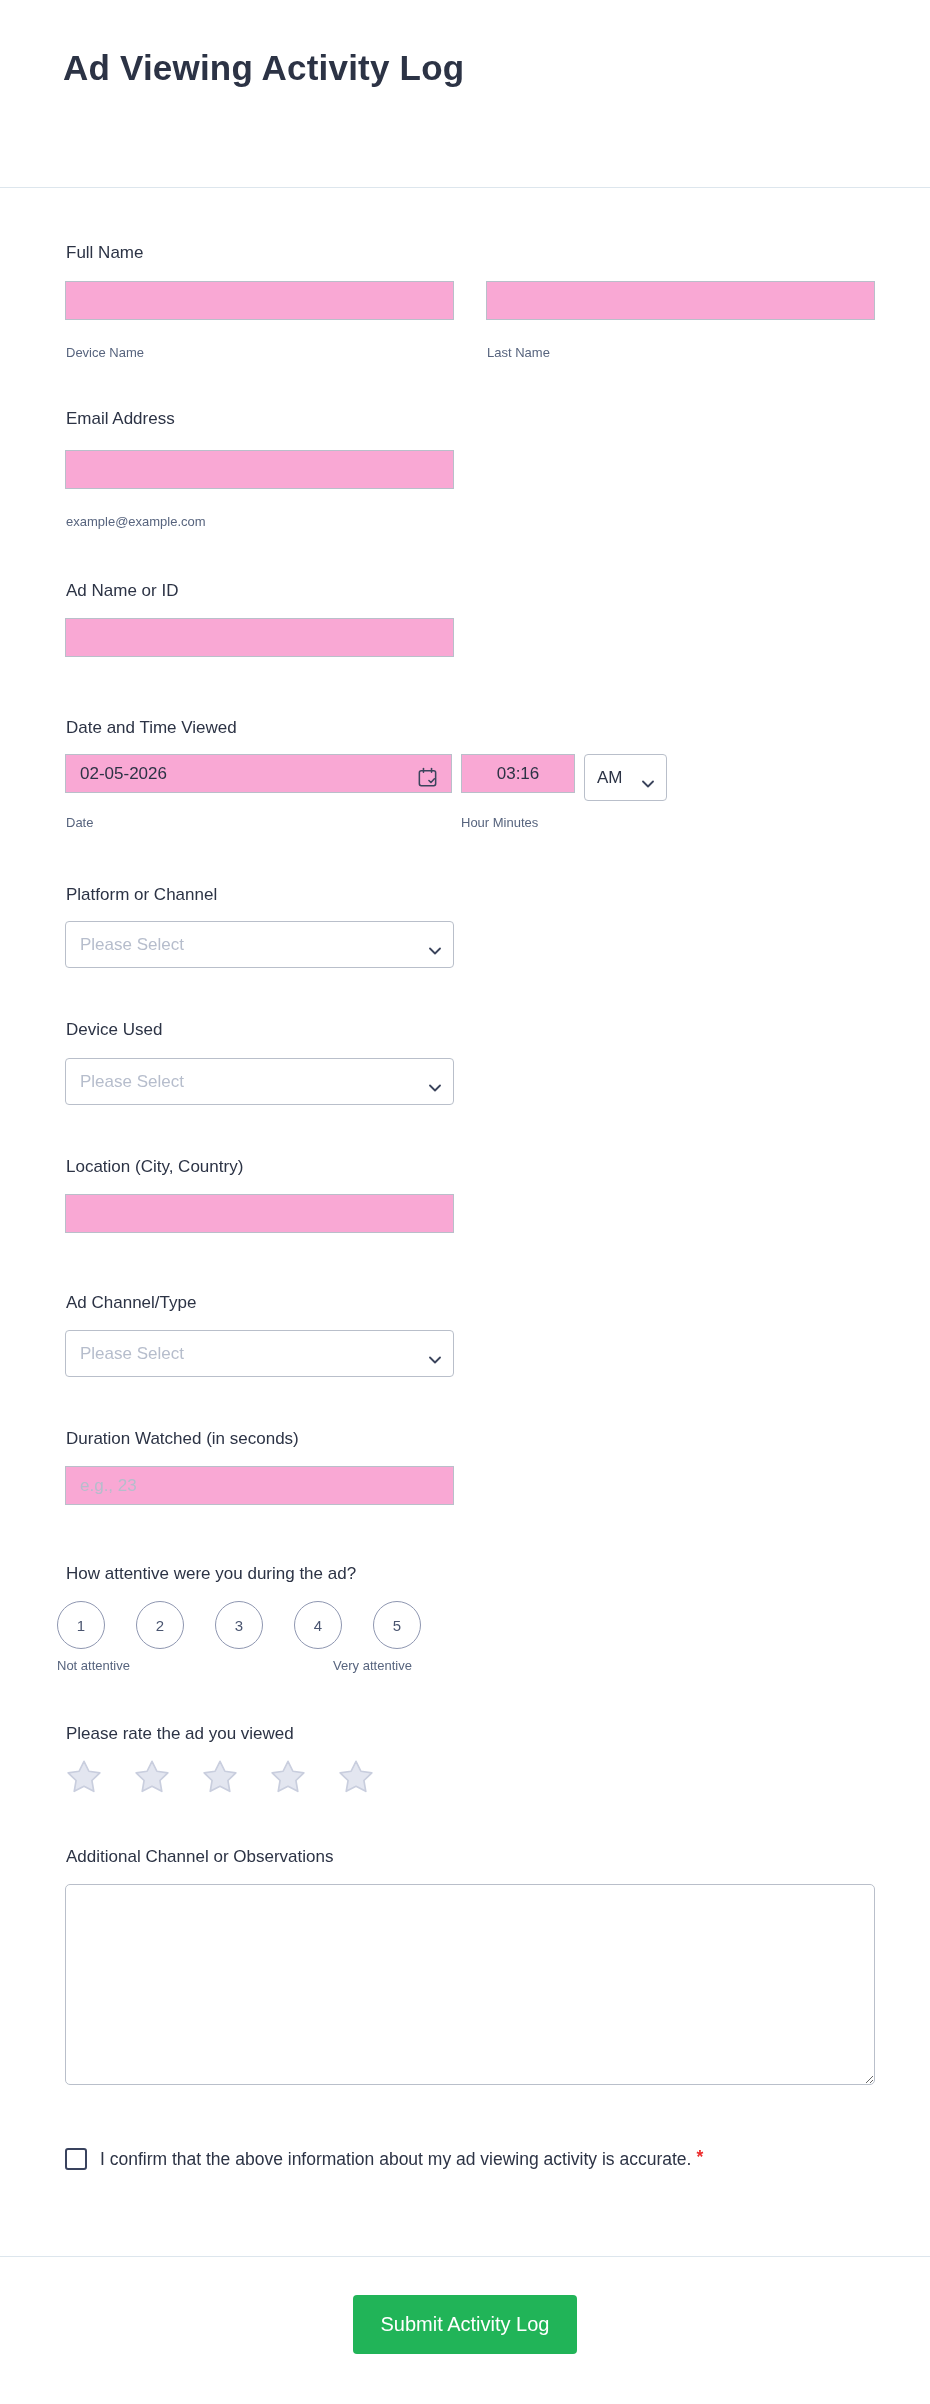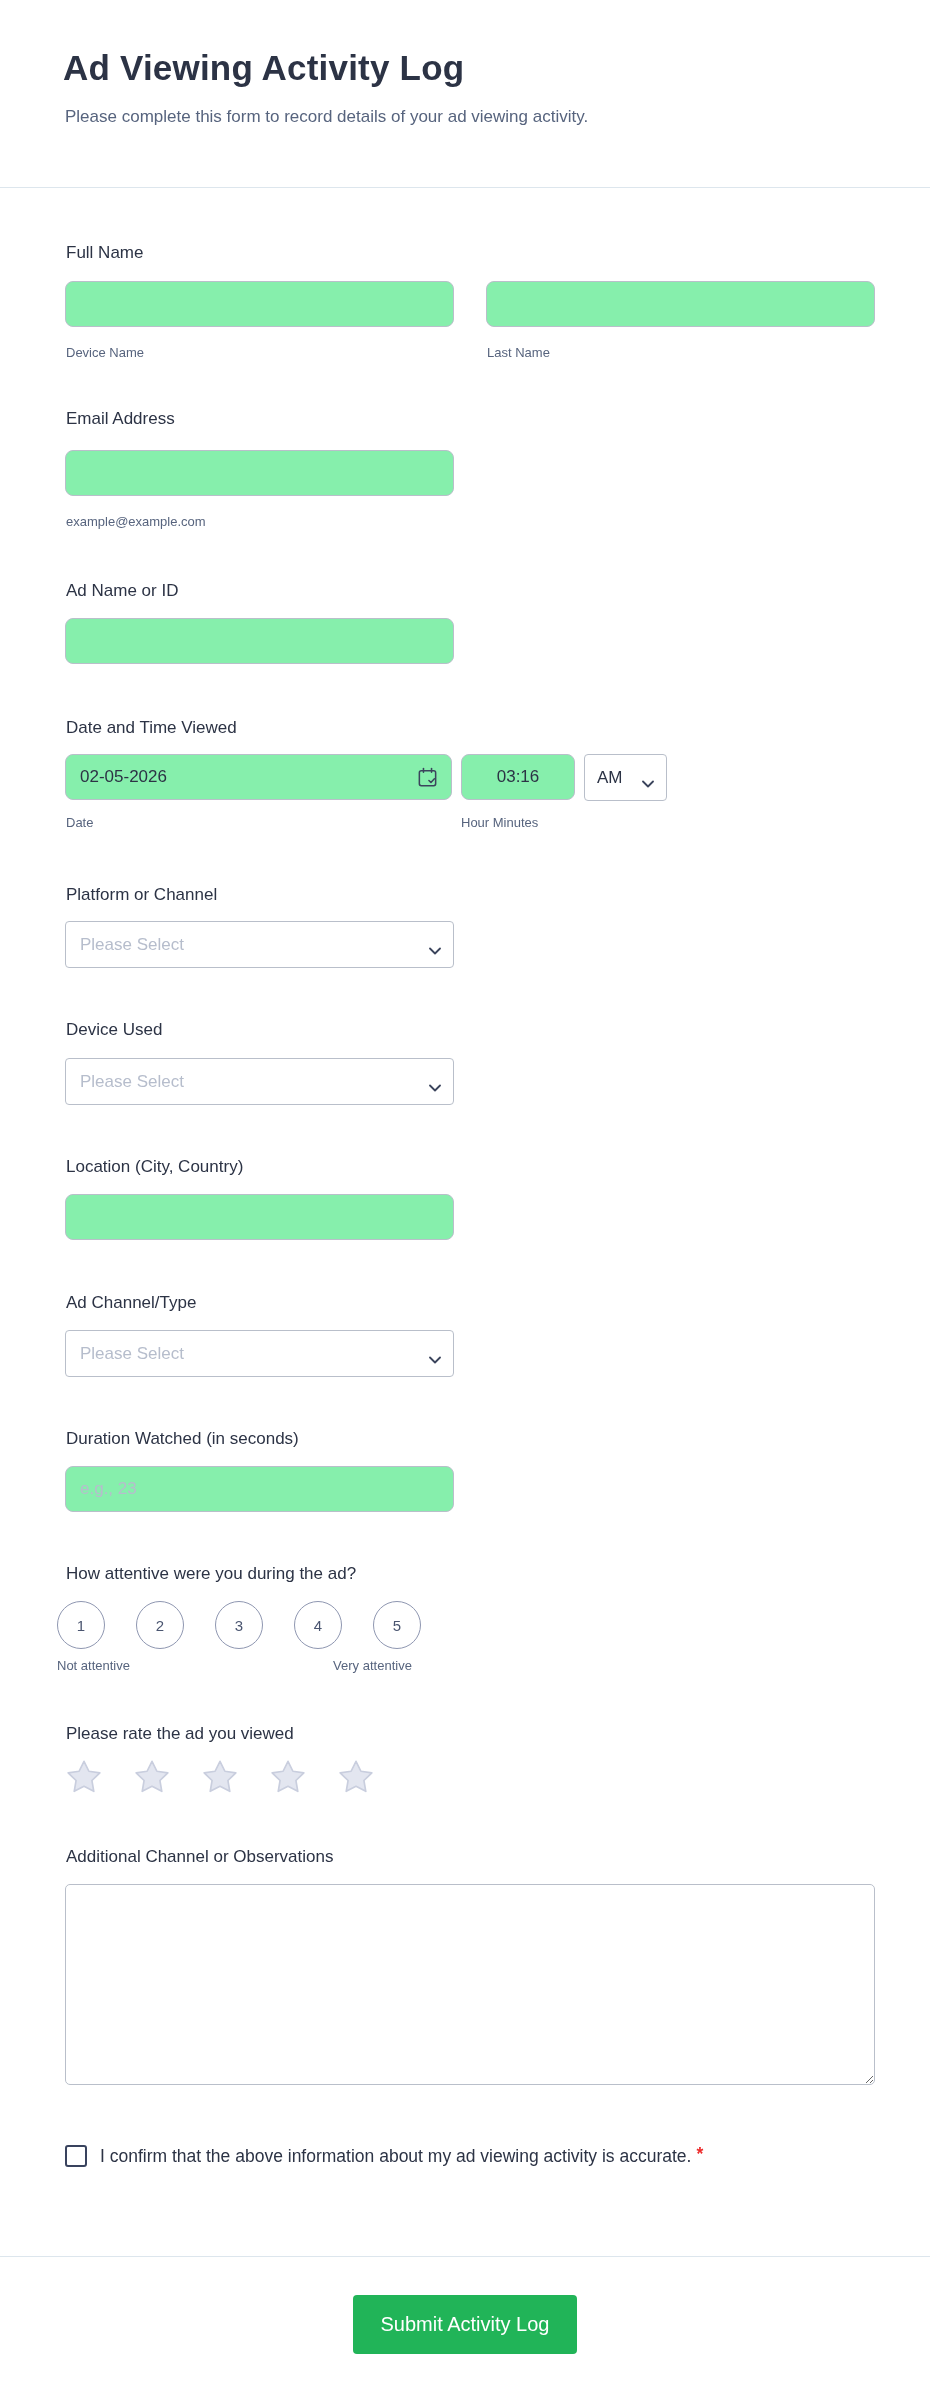--- a/index.html
+++ b/index.html
@@ -18,22 +18,22 @@
   body{font-family:"Liberation Sans","DejaVu Sans",sans-serif;color:var(--label-text);}
   .page{position:relative;width:930px;height:2404px;margin:0 auto;background:#fff;overflow:hidden;}
 
   .form-title{position:absolute;left:63px;top:48px;font-size:35px;font-weight:700;color:var(--label-text);letter-spacing:0.2px;}
   .form-subtitle{position:absolute;left:65px;top:107px;font-size:17px;color:var(--sublabel-text);}
   .hdivider{position:absolute;left:0;width:930px;height:1px;background:var(--divider);}
 
   .qlabel{position:absolute;left:66px;font-size:17px;font-weight:500;color:var(--label-text);}
   .sublabel{position:absolute;font-size:13px;color:var(--sublabel-text);}
 
-  .tinput{position:absolute;height:46px;border:1px solid var(--input-border);border-radius:8px;
-          font-family:inherit;font-size:17px;color:var(--label-text);padding:0 14px;background:#86efac;outline:none;}
+  .tinput{position:absolute;height:39px;border:1px solid var(--input-border);border-radius:0;
+          font-family:inherit;font-size:17px;color:var(--label-text);padding:0 14px;background:#f9a8d4;outline:none;}
   .tinput::placeholder{color:var(--placeholder);opacity:1;}
 
   .select-wrap{position:absolute;height:47px;}
   .select-wrap select{width:100%;height:100%;border:1px solid var(--input-border);border-radius:4px;
           font-family:inherit;font-size:17px;padding:0 36px 0 14px;background:#fff;outline:none;
           -webkit-appearance:none;appearance:none;}
   .select-wrap select.gray{color:var(--placeholder);}
   .select-wrap select.dark{color:var(--label-text);padding-right:30px;padding-left:12px;}
   .select-wrap .chev{position:absolute;right:13px;top:50%;margin-top:-4px;pointer-events:none;}
 
@@ -44,36 +44,35 @@
   .scale{position:absolute;left:57px;top:1601px;display:flex;gap:31px;}
   .scale-circle{width:48px;height:48px;border:1px solid #8f97b1;border-radius:50%;background:#fff;
           display:flex;align-items:center;justify-content:center;font-size:15px;color:#4a5570;cursor:pointer;}
 
   .stars{position:absolute;left:64px;top:1757px;display:flex;gap:28px;}
   .stars svg{display:block;cursor:pointer;}
 
   .comments-area{position:absolute;left:65px;top:1884px;width:810px;height:201px;border:1px solid var(--input-border);
           border-radius:5px;font-family:inherit;font-size:17px;color:var(--label-text);padding:12px 14px;outline:none;resize:both;}
 
-  .confirm-row{position:absolute;left:65px;top:2143px;width:640px;font-size:17.5px;line-height:26px;color:var(--label-text);}
+  .confirm-row{position:absolute;left:65px;top:2143px;width:640px;font-size:17.5px;line-height:32px;color:var(--label-text);}
   .cbox{display:inline-block;vertical-align:-5px;width:22px;height:22px;border:2px solid #39435e;border-radius:3px;background:#fff;
           margin-right:13px;cursor:pointer;}
   .req{color:var(--required-red);font-weight:700;margin-left:5px;position:relative;top:-2px;}
 
   .submit-btn{position:absolute;left:50%;transform:translateX(-50%);top:2295px;width:224px;height:59px;
           background:var(--accent-green);color:#fff;border:none;border-radius:4px;font-family:inherit;
           font-size:20px;font-weight:500;cursor:pointer;}
 </style>
 </head>
 <body>
 
 <div class="page">
 
   <div class="form-title">Ad Viewing Activity Log</div>
-  <div class="form-subtitle">Please complete this form to record details of your ad viewing activity.</div>
   <div class="hdivider" style="top:187px;"></div>
 
   <div class="qlabel" style="top:243px;">Full Name</div>
   <input class="tinput" style="left: 65px; top: 281px; width: 389px;" type="text" value="">
   <input class="tinput" style="left: 486px; top: 281px; width: 389px;" type="text" value="">
   <div class="sublabel" style="left:66px;top:345px;">Device Name</div>
   <div class="sublabel" style="left:487px;top:345px;">Last Name</div>
 
   <div class="qlabel" style="top:409px;">Email Address</div>
   <input class="tinput" style="left: 65px; top: 450px; width: 389px;" type="text" value="">

